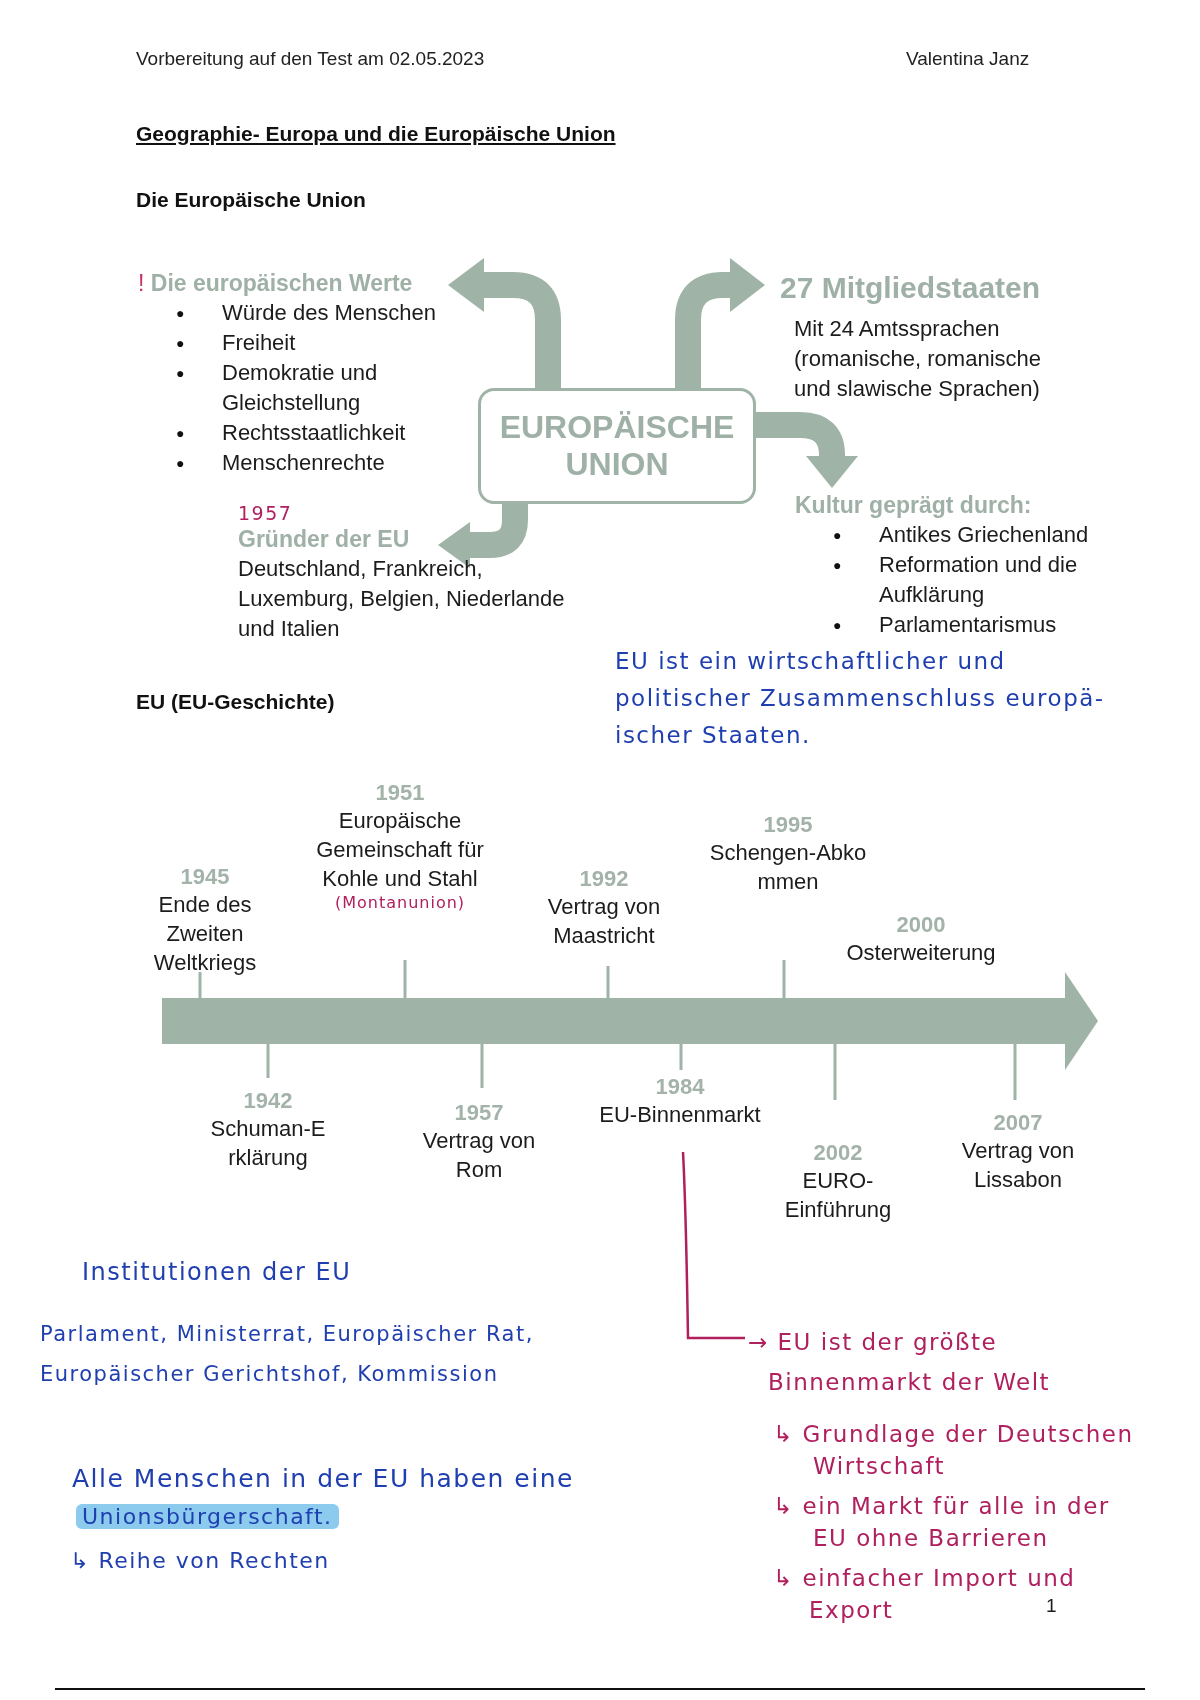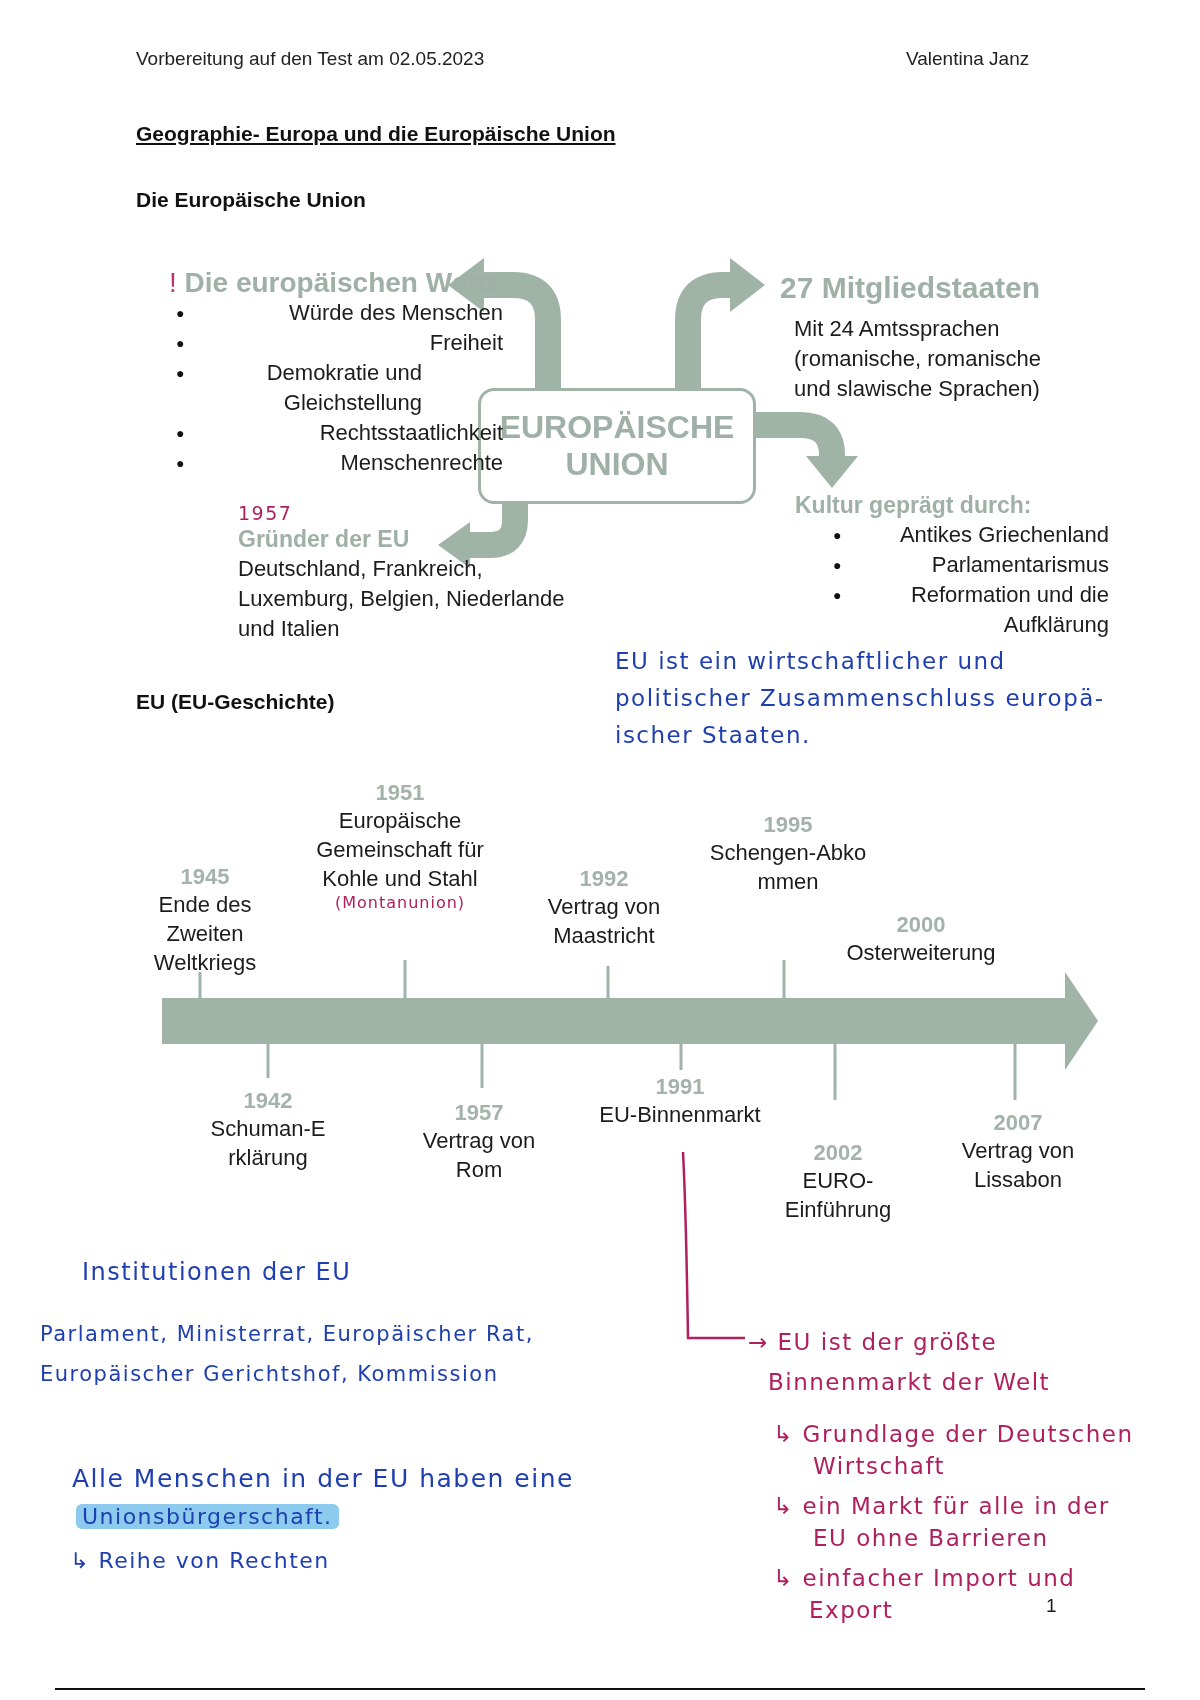--- a/index.html
+++ b/index.html
@@ -4,21 +4,21 @@
 <style>
   html, body { margin: 0; padding: 0; background: #ffffff; }
   body { width: 1200px; height: 1700px; position: relative; overflow: hidden;
          font-family: "Liberation Sans", "DejaVu Sans", sans-serif; color: #1c1c1c; }
   .abs { position: absolute; }
   .hdr { font-size: 19px; color: #222; }
   .h-title { font-size: 21px; font-weight: bold; text-decoration: underline; color: #111; }
   .h-sec { font-size: 21px; font-weight: bold; color: #111; }
   .gray-head { color: #9fb0a6; font-weight: bold; }
   .txt { font-size: 22px; line-height: 30px; color: #1c1c1c; }
-  ul.bul { margin: 0; padding: 0; list-style: none; text-align: right; }
+  ul.bul { margin: 0; padding: 0; list-style: none; }
   ul.bul li { position: relative; padding-left: 84px; font-size: 22px; line-height: 30px; }
   ul.bul li::before { content: "\25CF"; position: absolute; left: 38px; top: 0; font-size: 14px; color: #111; }
   .hand-blue { font-family: "DejaVu Sans", sans-serif; color: #1f3fb0; font-size: 23px; letter-spacing: 1.5px; }
   .hand-pink { font-family: "DejaVu Sans", sans-serif; color: #b0205e; font-size: 23px; letter-spacing: 1.5px; }
   .eu-box { left: 478px; top: 388px; width: 272px; height: 110px; border: 3px solid #9fb3a7; border-radius: 16px;
             background: #fff; display: flex; flex-direction: column; align-items: center; justify-content: center; }
   .eu-box span { font-size: 32px; font-weight: bold; color: #9fb0a6; line-height: 37px; }
   .tl-year { color: #a4b3aa; font-weight: bold; font-size: 22px; text-align: center; }
   .tl-label { font-size: 22px; line-height: 29px; text-align: center; color: #1c1c1c; }
   .tl-event { position: absolute; width: 200px; margin-left: -100px; text-align: center; }
@@ -52,21 +52,21 @@
     <polygon points="438,545 470,522 470,568"></polygon>
   </g>
 </svg>
 
 <div class="abs eu-box">
   <span>EUROPÄISCHE</span>
   <span>UNION</span>
 </div>
 
 <div class="abs" style="left:138px; top:268px;">
-  <div style="font-size:28px; line-height:30px;margin-left:31px;">
+  <div style="font-size:23px; line-height:30px;">
     <span style="color:#c0306a; font-weight:normal;">!</span>
     <span class="gray-head">Die europäischen Werte</span>
   </div>
   <ul class="bul">
     <li>Würde des Menschen</li>
     <li>Freiheit</li>
     <li style="width:200px;">Demokratie und Gleichstellung</li>
     <li>Rechtsstaatlichkeit</li>
     <li>Menschenrechte</li>
   </ul>
@@ -88,22 +88,22 @@
     <div>Deutschland, Frankreich,</div>
     <div>Luxemburg, Belgien, Niederlande</div>
     <div>und Italien</div>
   </div>
 </div>
 
 <div class="abs" style="left:795px; top:490px;">
   <div class="gray-head" style="font-size:23px; line-height:30px;">Kultur geprägt durch:</div>
   <ul class="bul">
     <li>Antikes Griechenland</li>
+    <li style="width:230px;">Reformation und die Aufklärung</li>
     <li>Parlamentarismus</li>
-    <li style="width:230px;">Reformation und die Aufklärung</li>
   </ul>
 </div>
 
 <div class="abs hand-blue" style="left:615px; top:643px; line-height:37px;">
   <div>EU ist ein wirtschaftlicher und</div>
   <div>politischer Zusammenschluss europä-</div>
   <div>ischer Staaten.</div>
 </div>
 
 <div class="abs h-sec" style="left:136px; top:690px;">EU (EU-Geschichte)</div>
@@ -156,21 +156,21 @@
   <div class="tl-year">1942</div>
   <div class="tl-label">Schuman-E</div>
   <div class="tl-label">rklärung</div>
 </div>
 <div class="tl-event" style="left:479px; top:1100px;">
   <div class="tl-year">1957</div>
   <div class="tl-label">Vertrag von</div>
   <div class="tl-label">Rom</div>
 </div>
 <div class="tl-event" style="left:680px; top:1074px;">
-  <div class="tl-year">1991</div>
+  <div class="tl-year">1984</div>
   <div class="tl-label">EU-Binnenmarkt</div>
 </div>
 <div class="tl-event" style="left:838px; top:1140px;">
   <div class="tl-year">2002</div>
   <div class="tl-label">EURO-</div>
   <div class="tl-label">Einführung</div>
 </div>
 <div class="tl-event" style="left:1018px; top:1110px;">
   <div class="tl-year">2007</div>
   <div class="tl-label">Vertrag von</div>

